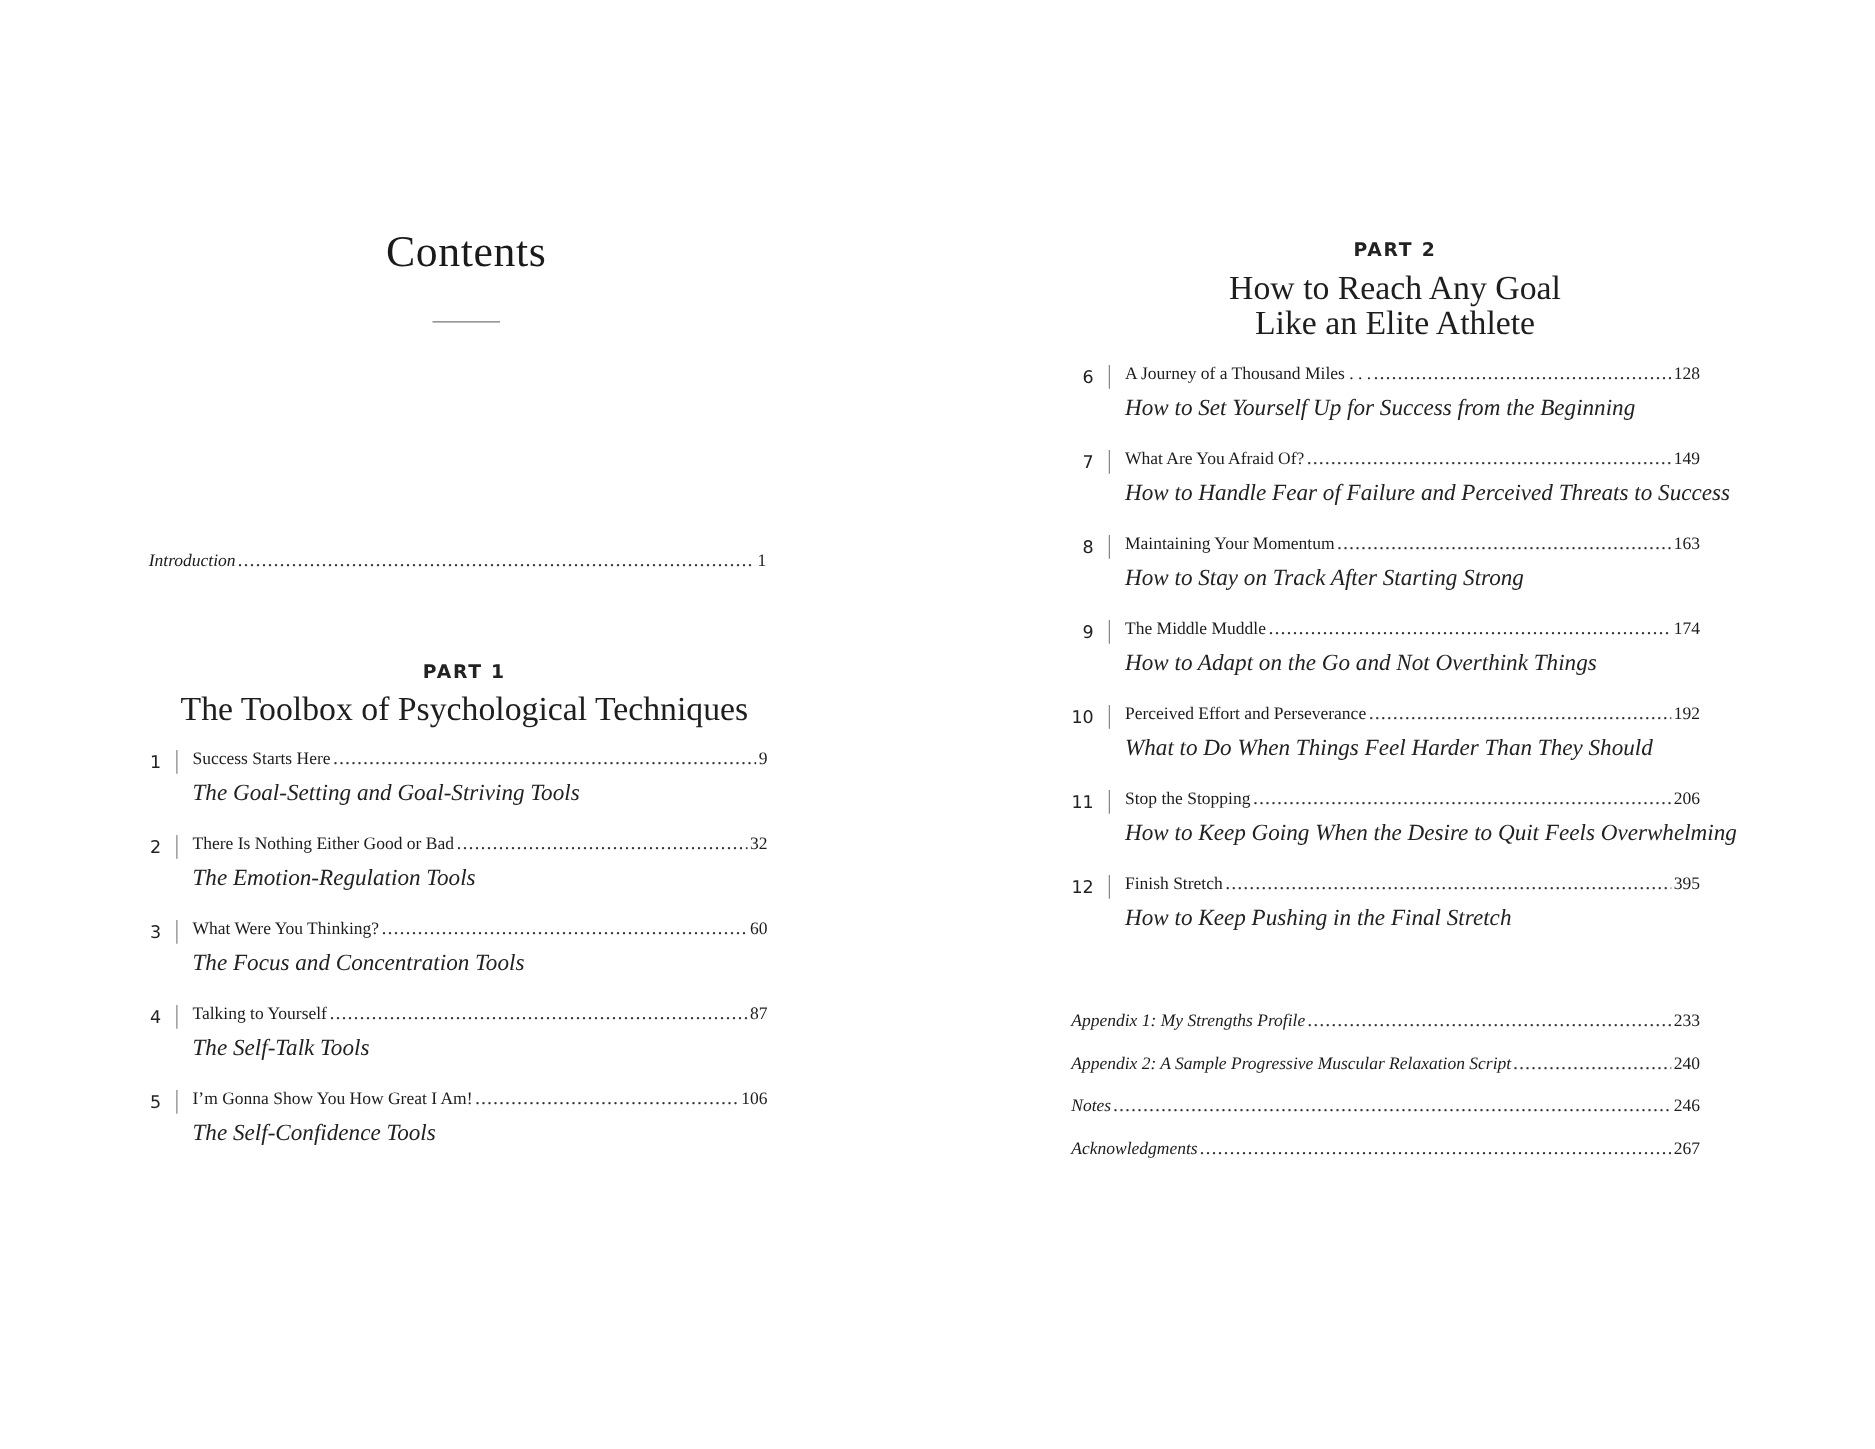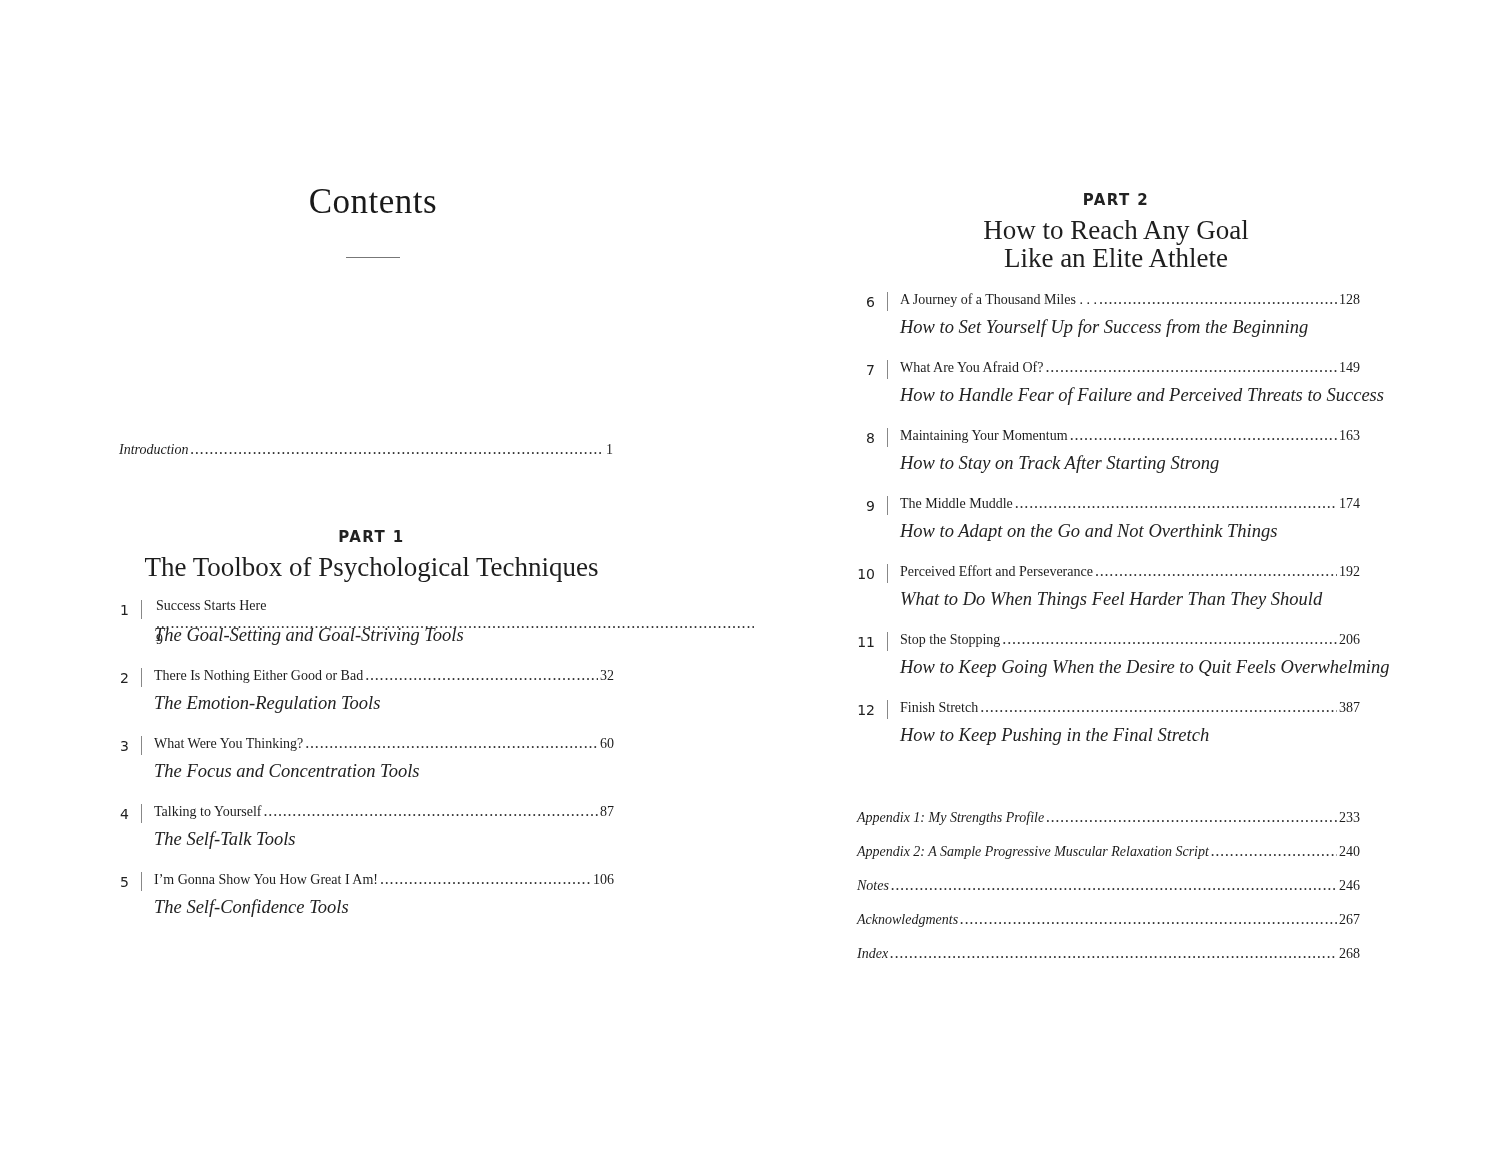--- a/index.html
+++ b/index.html
@@ -39,21 +39,21 @@
     <span class="dots"></span>
     <span class="pg" style="font-style:normal">1</span>
   </div>
 
   <div class="part-label" style="left:0; width:743px; top:528px;">PART 1</div>
   <div class="part-title" style="left:0; width:743px; top:553px;">The Toolbox of Psychological Techniques</div>
 
   <div class="chapter" style="left:0; top:598px; width:750px; height:50px;">
     <span class="num" style="left:100px; width:29px;">1</span>
     <span class="bar" style="left:141px;"></span>
-    <div class="dotline" style="left:154px; width:460px;flex-direction:column;">
+    <div class="dotline" style="left:154px; width:460px;">
       <span class="lbl">Success Starts Here</span>
       <span class="dots"></span>
       <span class="pg">9</span>
     </div>
     <span class="sub" style="left:154px;">The Goal-Setting and Goal-Striving Tools</span>
   </div>
 
   <div class="chapter" style="left:0; top:666px; width:750px; height:50px;">
     <span class="num" style="left:100px; width:29px;">2</span>
     <span class="bar" style="left:141px;"></span>
@@ -169,21 +169,21 @@
     </div>
     <span class="sub" style="left:150px;">How to Keep Going When the Desire to Quit Feels Overwhelming</span>
   </div>
 
   <div class="chapter" style="left:0; top:698px; width:750px; height:50px;">
     <span class="num" style="left:95px; width:30px;">12</span>
     <span class="bar" style="left:137px;"></span>
     <div class="dotline" style="left:150px; width:460px;">
       <span class="lbl">Finish Stretch</span>
       <span class="dots"></span>
-      <span class="pg">387</span>
+      <span class="pg">395</span>
     </div>
     <span class="sub" style="left:150px;">How to Keep Pushing in the Final Stretch</span>
   </div>
 
   <div class="dotline italic" style="left:107px; width:503px; top:808px;">
     <span class="lbl">Appendix 1: My Strengths Profile</span>
     <span class="dots"></span>
     <span class="pg" style="font-style:normal">233</span>
   </div>
   <div class="dotline italic" style="left:107px; width:503px; top:842px;">
@@ -194,18 +194,13 @@
   <div class="dotline italic" style="left:107px; width:503px; top:876px;">
     <span class="lbl">Notes</span>
     <span class="dots"></span>
     <span class="pg" style="font-style:normal">246</span>
   </div>
   <div class="dotline italic" style="left:107px; width:503px; top:910px;">
     <span class="lbl">Acknowledgments</span>
     <span class="dots"></span>
     <span class="pg" style="font-style:normal">267</span>
   </div>
-  <div class="dotline italic" style="left:107px; width:503px; top:944px;">
-    <span class="lbl">Index</span>
-    <span class="dots"></span>
-    <span class="pg" style="font-style:normal">268</span>
-  </div>
 </div>
 
 </body></html>

